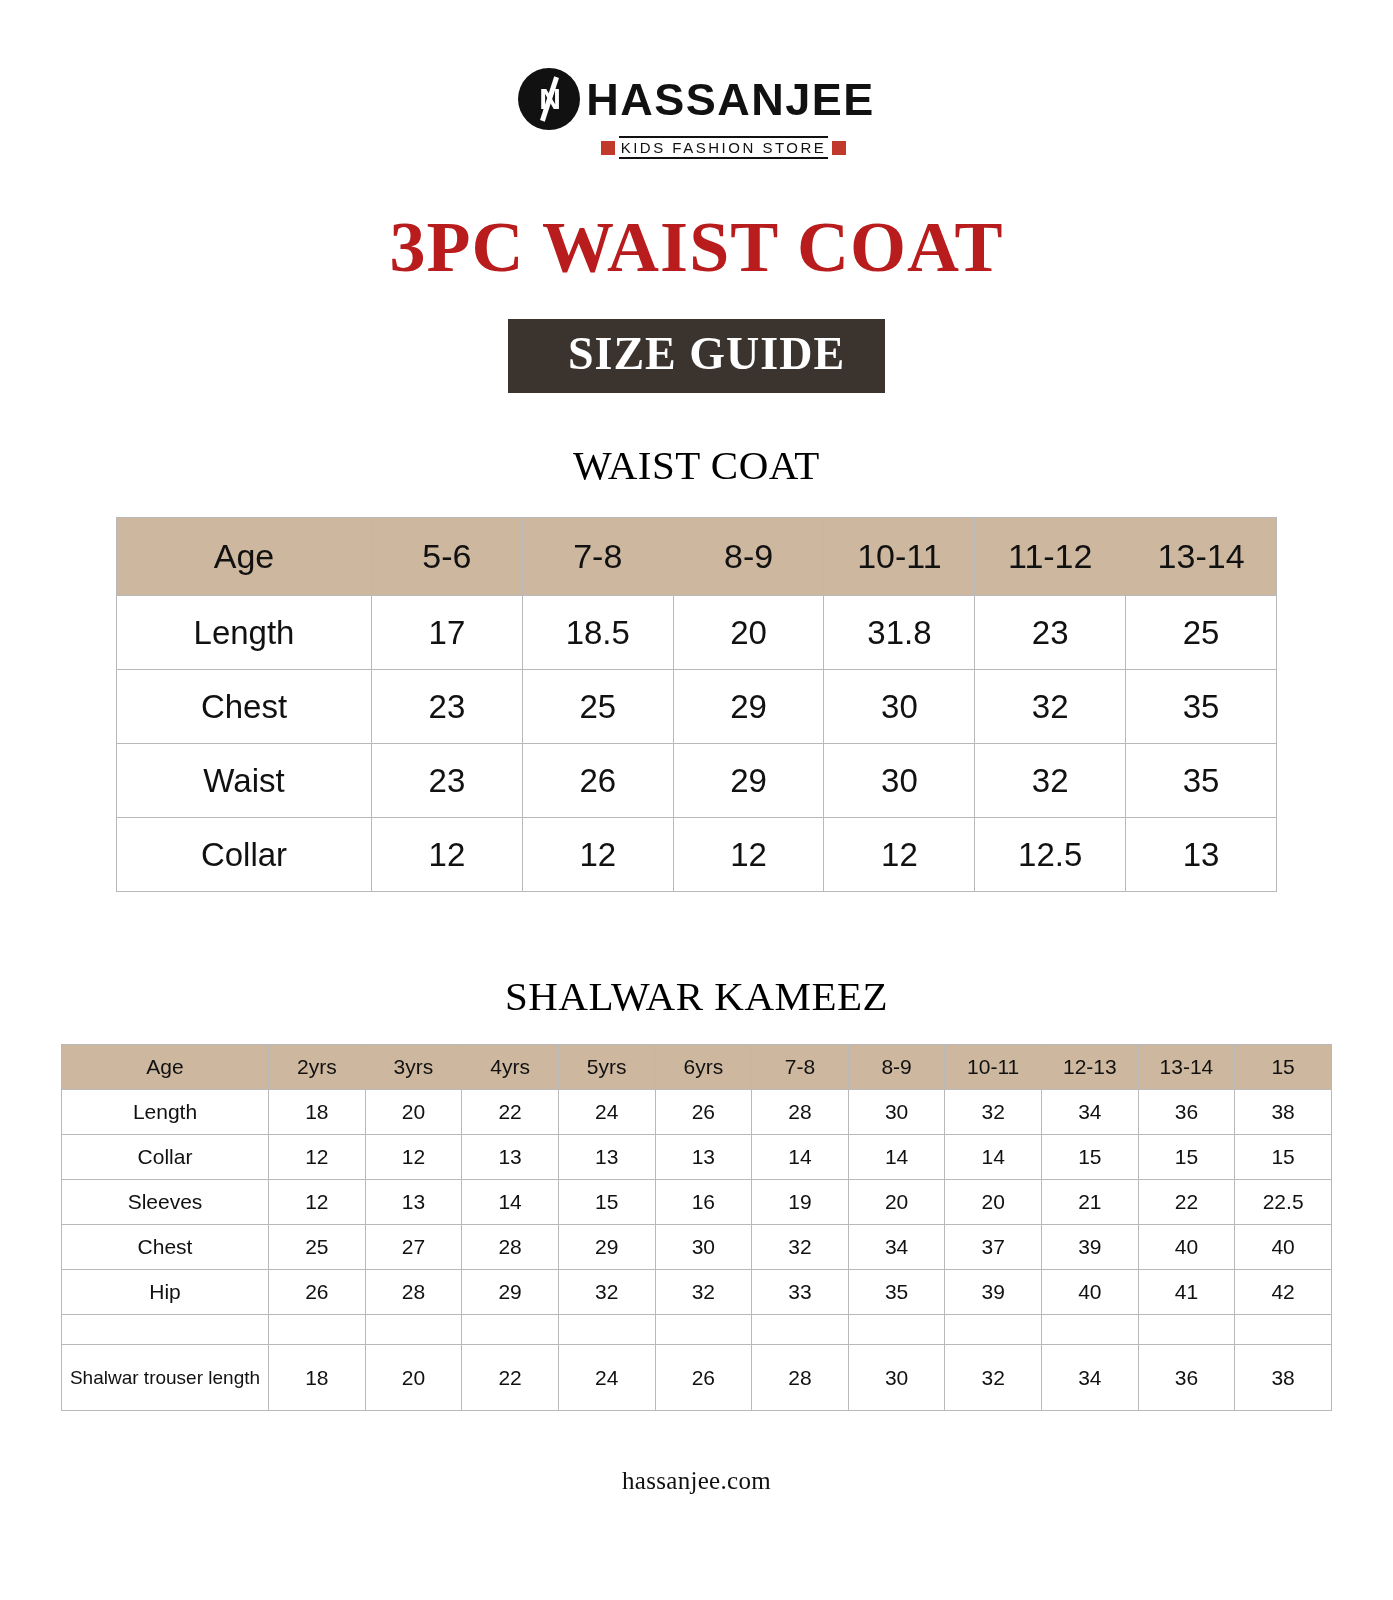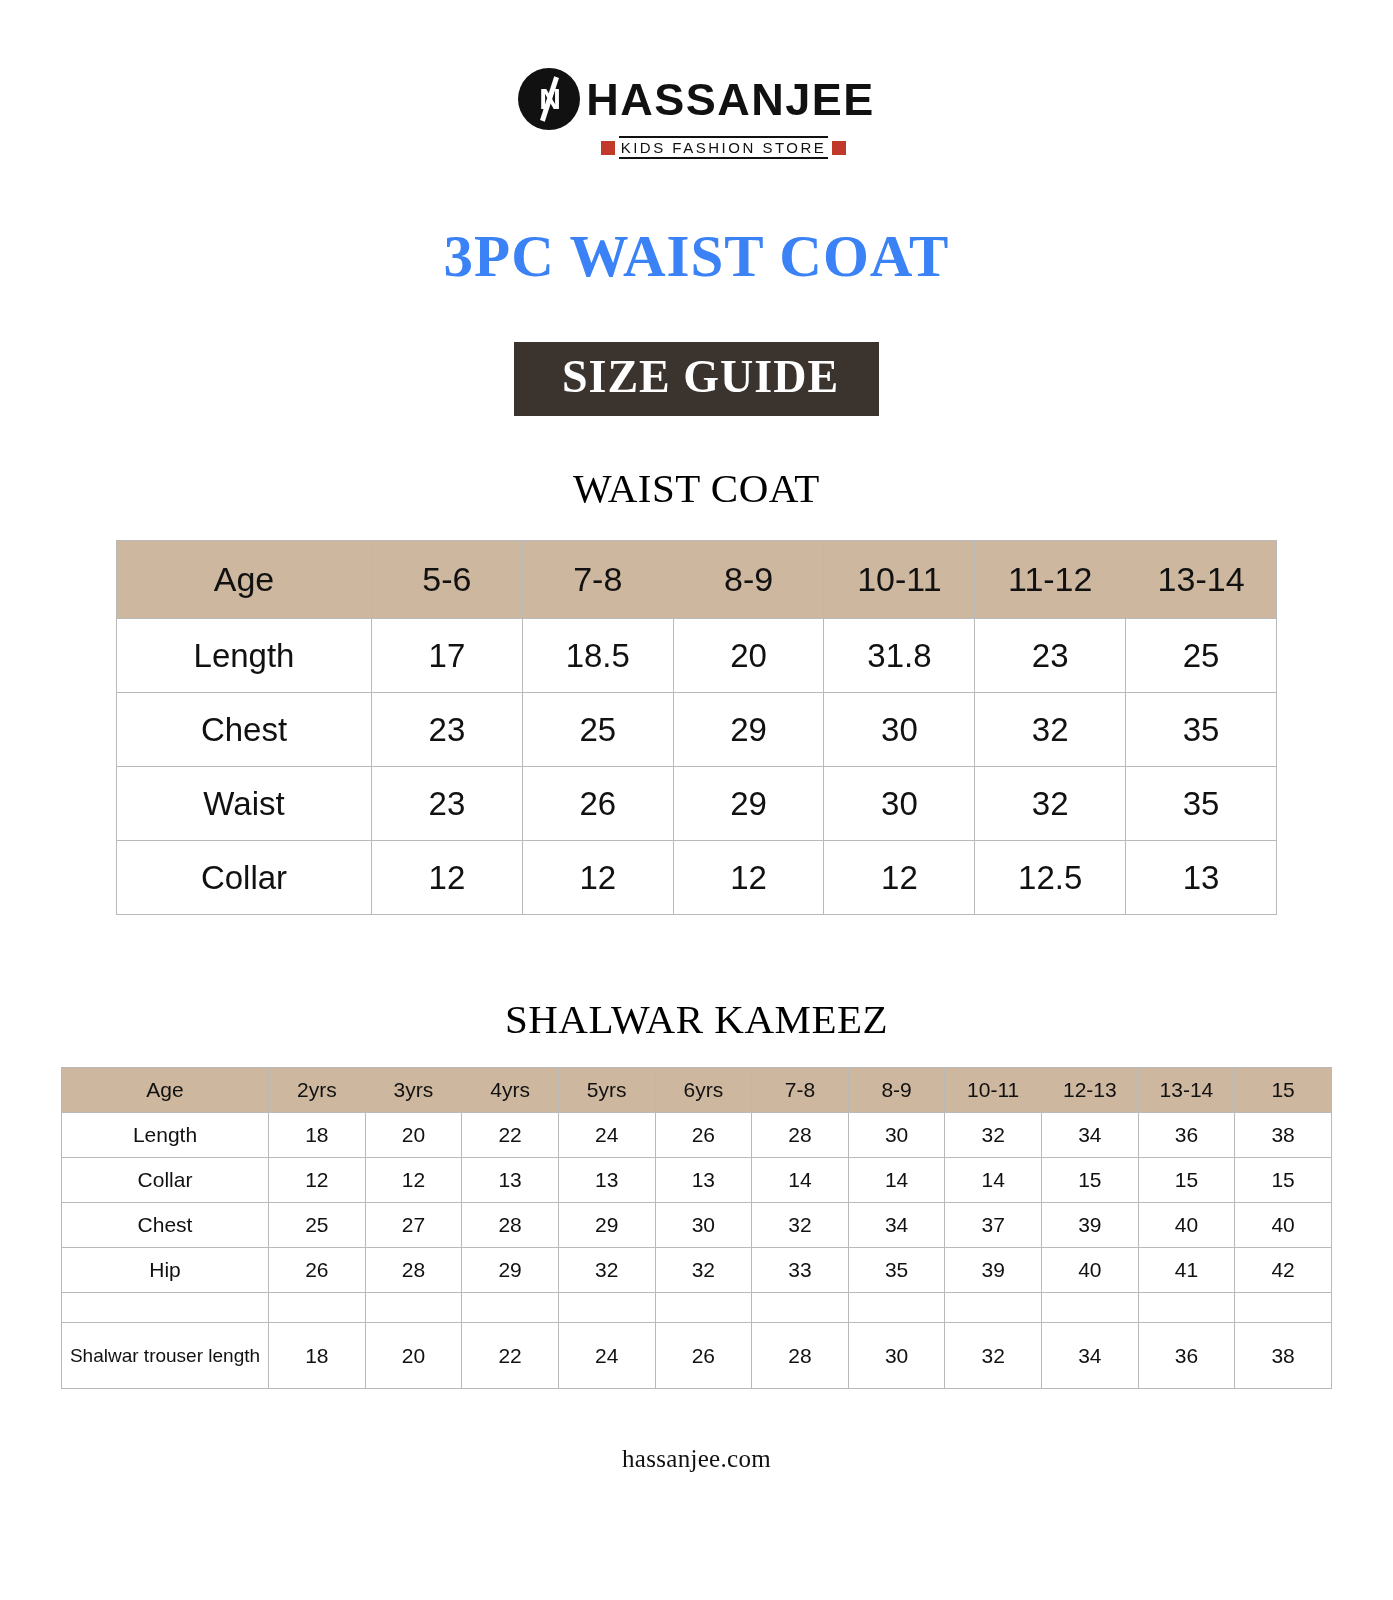--- a/index.html
+++ b/index.html
@@ -94,36 +94,36 @@
     font-family: "Liberation Sans", sans-serif;
     border-top: 2px solid #111;
     border-bottom: 2px solid #111;
     padding: 1px 2px;
   }
 
   
   .main-title {
     font-family: "Liberation Serif", serif;
     font-weight: bold;
-    font-size: 59px;
+    font-size: 72px;
     letter-spacing: 1px;
-    margin-top: 68px;
-    color: #3b82f6;
+    margin-top: 52px;
+    color: #b91c1c;
     text-align: center;
     line-height: 1;
   }
   .size-guide-badge {
-    margin-top: 56px;
+    margin-top: 36px;
     background: #3b332e;
     color: #ffffff;
     font-family: "Liberation Serif", serif;
     font-weight: bold;
     font-size: 46px;
     letter-spacing: 1px;
-    padding: 12px 40px 16px 48px;
+    padding: 12px 40px 16px 60px;
     line-height: 1;
   }
   .section-title {
     font-family: "Liberation Serif", serif;
     font-weight: normal;
     font-size: 41px;
     letter-spacing: 0.5px;
     color: #000;
     text-align: center;
   }
@@ -338,20 +338,34 @@
         <td>13</td>
         <td>13</td>
         <td>14</td>
         <td>14</td>
         <td>14</td>
         <td>15</td>
         <td>15</td>
         <td>15</td>
       </tr>
       <tr>
+        <td>Sleeves</td>
+        <td>12</td>
+        <td>13</td>
+        <td>14</td>
+        <td>15</td>
+        <td>16</td>
+        <td>19</td>
+        <td>20</td>
+        <td>20</td>
+        <td>21</td>
+        <td>22</td>
+        <td>22.5</td>
+      </tr>
+      <tr>
         <td>Chest</td>
         <td>25</td>
         <td>27</td>
         <td>28</td>
         <td>29</td>
         <td>30</td>
         <td>32</td>
         <td>34</td>
         <td>37</td>
         <td>39</td>

